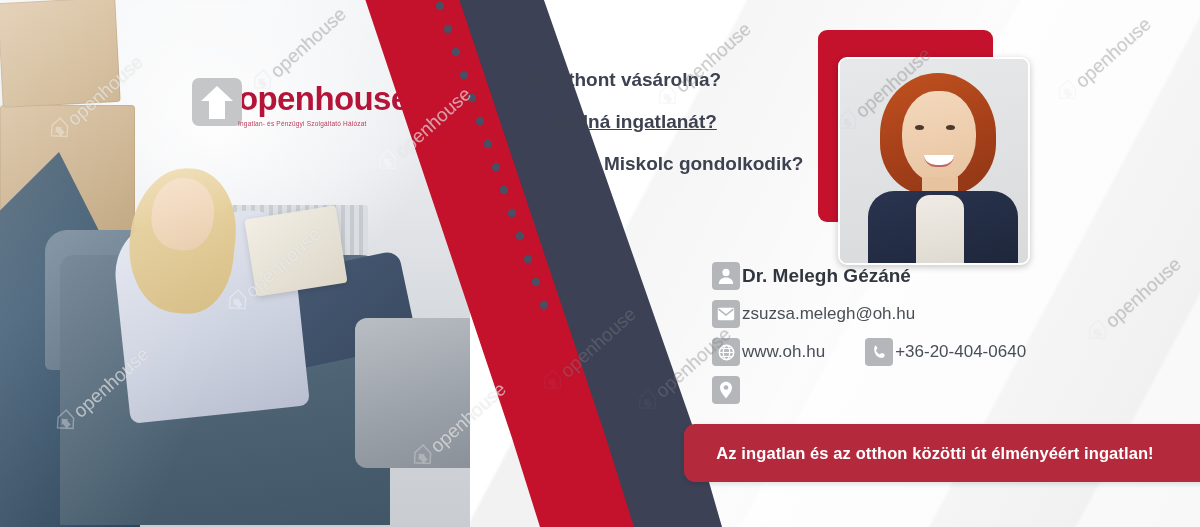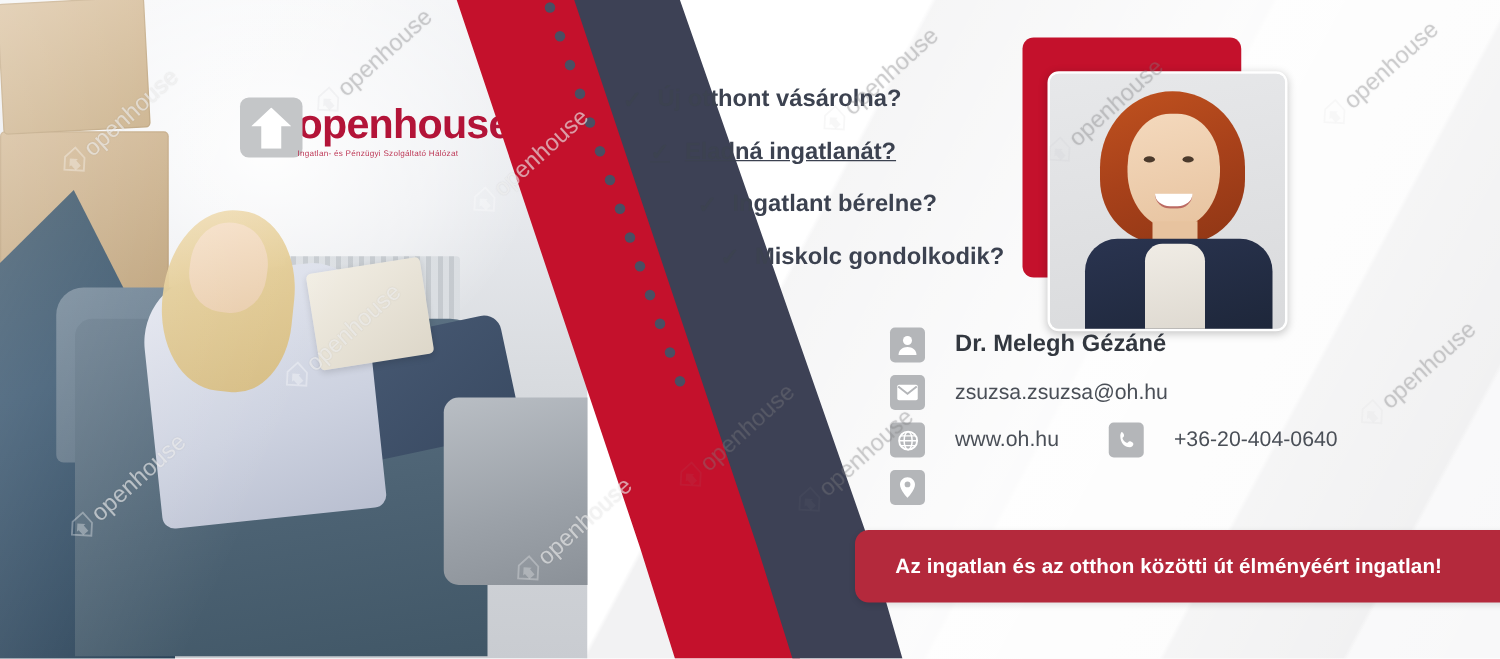--- a/index.html
+++ b/index.html
@@ -196,21 +196,21 @@
 
   
   .contact { position:absolute; left:712px; top:262px; width:470px; }
   .crow { display:flex; align-items:center; margin-bottom:10px; }
   .cicon {
     width:28px; height:28px; background:#b4b6b9; border-radius:4px;
     display:flex; align-items:center; justify-content:center;
     flex:0 0 auto;
   }
   .cicon svg { display:block; }
-  .ctext { margin-left:24px; font-size:17px; color:#4a4f57; }
+  .ctext { margin-left:2px; font-size:17px; color:#4a4f57; }
   .cname { font-size:19px; font-weight:bold; color:#32373f; }
   .caddr { font-size:17px; color:#7d828a; }
   .inline-gap { margin-left:40px; }
 
   
   .cta {
     position:absolute; left:684px; top:424px; width:540px; height:58px;
     background:#b4293c; border-radius:11px;
     display:flex; align-items:center; justify-content:center;
     box-shadow:0 2px 5px rgba(0,0,0,.12);
@@ -327,24 +327,20 @@
 
   <div class="checklist">
     <div class="check-item ci-0">
       <span class="tick">✓</span>
       <span>Új otthont vásárolna?</span>
     </div>
     <div class="check-item ci-1">
       <span class="tick">✓</span>
       <span>Eladná ingatlanát?</span>
     </div>
-    <div class="check-item ci-3">
-      <span class="tick">✓</span>
-      <span>Ingatlant bérelne?</span>
-    </div>
     <div class="check-item ci-4">
       <span class="tick">✓</span>
       <span>Miskolc gondolkodik?</span>
     </div>
   </div>
 
   <div class="portrait-zone">
     <div class="portrait-red"></div>
     <div class="portrait-card">
       <div class="pc-bg"></div>
@@ -371,21 +367,21 @@
       <div class="ctext cname">Dr. Melegh Gézáné</div>
     </div>
 
     <div class="crow">
       <div class="cicon">
         <svg width="18" height="14" viewBox="0 0 18 14">
           <rect x="0.8" y="0.8" width="16.4" height="12.4" rx="1.4" fill="#fff"></rect>
           <path d="M1.6 2.2 L9 8 L16.4 2.2" stroke="#b4b6b9" stroke-width="1.5" fill="none"></path>
         </svg>
       </div>
-      <div class="ctext">zsuzsa.zsuzsa@oh.hu</div>
+      <div class="ctext">zsuzsa.melegh@oh.hu</div>
     </div>
 
     <div class="crow">
       <div class="cicon">
         <svg width="17" height="17" viewBox="0 0 17 17">
           <circle cx="8.5" cy="8.5" r="7.2" fill="none" stroke="#fff" stroke-width="1.5"></circle>
           <ellipse cx="8.5" cy="8.5" rx="3.2" ry="7.2" fill="none" stroke="#fff" stroke-width="1.2"></ellipse>
           <line x1="1.4" y1="8.5" x2="15.6" y2="8.5" stroke="#fff" stroke-width="1.2"></line>
           <line x1="2.6" y1="4.6" x2="14.4" y2="4.6" stroke="#fff" stroke-width="1"></line>
           <line x1="2.6" y1="12.4" x2="14.4" y2="12.4" stroke="#fff" stroke-width="1"></line>

